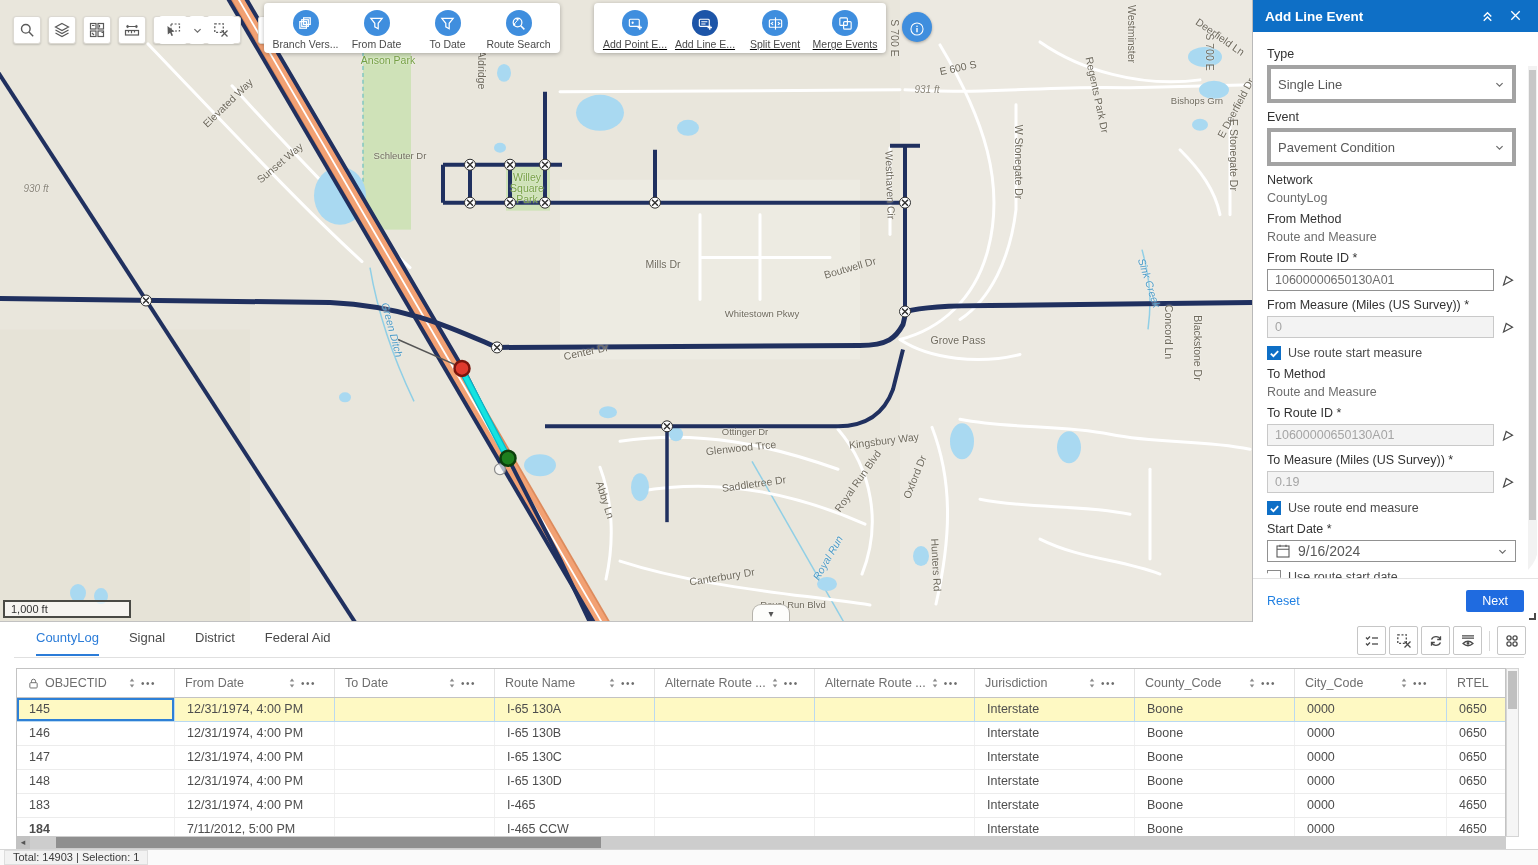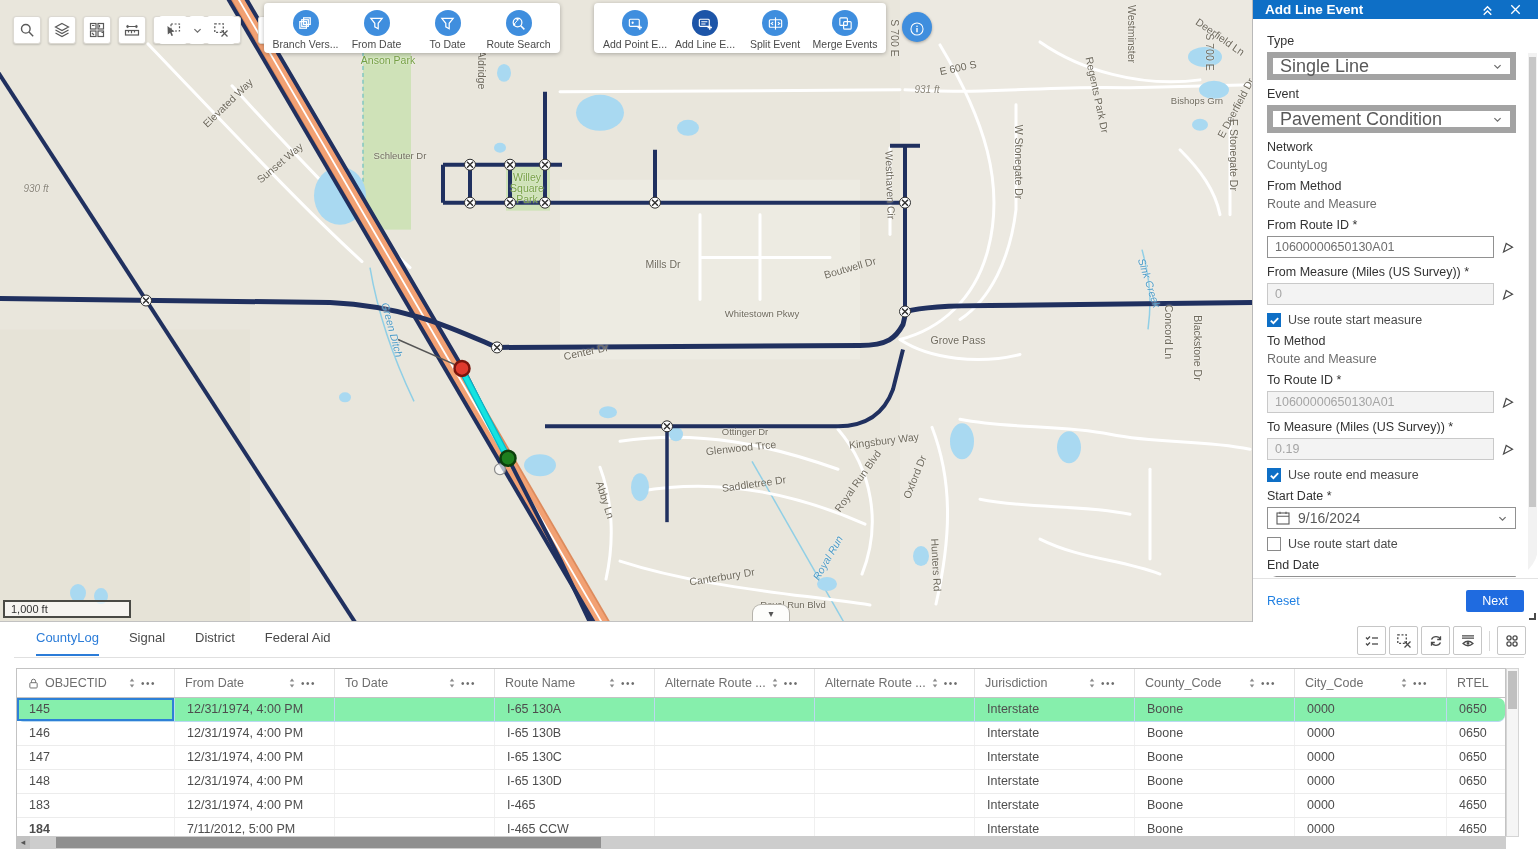--- a/index.html
+++ b/index.html
@@ -28,21 +28,21 @@
               box-shadow:0 1px 2px rgba(0,0,0,.18); display:flex; align-items:center; padding:0 5px; gap:2px;}
   .tool-ic { width:16px; height:16px; display:inline-flex; }
   .tool-ic svg { width:16px; height:16px; }
   .tool-ic.sm { width:11px; height:11px; }
   .tool-ic.sm svg { width:11px; height:11px; }
 
   
   .tool-card { position:absolute; top:3px; height:50px; background:#fff; border-radius:4px;
                box-shadow:0 1px 4px rgba(0,0,0,.28); display:flex; align-items:center; padding:0 6px; }
   #tool-card-1 { left:264px; width:296px; }
-  #tool-card-2 { left:594px; width:292px; }
+  #tool-card-2 { left:594px; width:292px;text-decoration:underline; }
   .tool-item { width:71px; display:flex; flex-direction:column; align-items:center; gap:2px;
                padding-top:4px; cursor:pointer; }
   .tool-circle { width:26px; height:26px; border-radius:50%; background:#3f8ede;
                  display:flex; align-items:center; justify-content:center; }
   .tool-circle svg { width:17px; height:17px; }
   .tool-circle.active { background:#1d55a8; }
   .tool-label { font-size:10.5px; color:#4a4a4a; white-space:nowrap; }
 
   #info-button { position:absolute; left:902px; top:12px; width:30px; height:30px; border-radius:50%;
                  background:#3f8ede; border:none; display:flex; align-items:center; justify-content:center;
@@ -56,31 +56,31 @@
                  background:rgba(255,255,255,.75); font-size:10px; color:#4c4c4c;
                  white-space:nowrap; overflow:hidden; padding-left:42px; line-height:14px; z-index:2;}
   #attr-collapse { position:absolute; left:752px; top:604px; width:38px; height:18px;
                    background:#fdfdfb; border:1px solid #b5b2aa; border-bottom:none;
                    border-radius:9px 9px 0 0; display:flex; align-items:center; justify-content:center;
                    z-index:4; cursor:pointer; color:#555; font-size:10px;}
 
   
   #side-panel { position:absolute; left:1252px; top:0; width:286px; height:622px;
                 background:#fff; border-left:1px solid #b9b9b9; display:flex; flex-direction:column; }
-  #panel-header { height:19px; background:#0e6fc6; color:#fff; display:flex; align-items:center;
+  #panel-header { height:32px; background:#0e6fc6; color:#fff; display:flex; align-items:center;
                   padding:0 12px; font-size:13.5px; font-weight:bold; flex:none;}
   #panel-header .spacer { flex:1; }
   .ph-btn { width:20px; height:20px; background:none; border:none; display:flex; align-items:center;
             justify-content:center; cursor:pointer; margin-left:8px;}
   .ph-btn svg { width:15px; height:15px; }
   #panel-body { flex:1; overflow:hidden; padding:8px 22px 0 14px; position:relative;border-radius:31px; }
   .f-label { font-size:12.5px; color:#323232; margin:7px 0 4px; }
   .f-static { font-size:12.5px; color:#6e6e6e; margin:2px 0 2px; }
-  .selectbox { height:22px; border:6px solid #a3a3a3; display:flex; align-items:center;
-               padding:8px 7px; font-size:18px; color:#595959; justify-content:space-between;
+  .selectbox { height:22px; border:4px solid #a3a3a3; display:flex; align-items:center;
+               padding:15px 7px; font-size:13px; color:#595959; justify-content:space-between;
                background:#fff; cursor:pointer;}
   .inputrow { display:flex; align-items:center; gap:6px; }
   .textfield { flex:1; height:22px; border:1px solid #919191; padding:0 7px; font-size:12.5px;
                color:#6e6e6e; font-family:"Liberation Sans",sans-serif; background:#fff; outline:none;}
   .textfield:disabled { background:#f3f3f3; border-color:#c9c9c9; color:#a5a5a5; }
   .picker-btn { width:16px; height:16px; background:none; border:none; padding:0; cursor:pointer;
                 display:flex; align-items:center;}
   .cbrow { display:flex; align-items:center; gap:7px; margin:8px 0 6px; font-size:12.5px; color:#4a4a4a;}
   .cb { width:14px; height:14px; border:1px solid #8a8a8a; background:#fff; flex:none;
         display:flex; align-items:center; justify-content:center; cursor:pointer;}
@@ -118,21 +118,21 @@
   .hcell { flex:none; display:flex; align-items:center; padding:0 10px 0 10px;
            border-right:1px solid #e4e4e4; gap:5px; overflow:hidden; cursor:pointer;}
   .hcell .hlabel { font-size:12.5px; color:#6e6e6e; white-space:nowrap; }
   .hcell .hsort { margin-left:auto; display:flex; }
   .hcell .hsort svg { width:8px; height:12px; }
   .hcell .hdots { color:#6e6e6e; font-size:10px; letter-spacing:1.5px; margin-right:8px; cursor:pointer;}
   .hlock { width:13px; height:13px; flex:none; display:inline-flex; }
   .hlock svg { width:13px; height:13px; }
   #tbody { height:139px; overflow:hidden; }
   .trow { height:24px; display:flex; border-bottom:1px solid #ececec; background:#fff; }
-  .trow.sel { background:#86efac; border-bottom-color:#b9d9f2;border-radius:7px; }
+  .trow.sel { background:#fef9c3; border-bottom-color:#b9d9f2; }
   .tcell { flex:none; font-size:12.5px; color:#4d4d4d; padding:0 12px; line-height:23px;
            border-right:1px solid #f0f0f0; white-space:nowrap; overflow:hidden;}
   .trow.sel .tcell { border-right-color:#bcd9ef; }
   .trow.sel .tcell.focus { box-shadow:inset 0 0 0 2px #2e80d6; }
 
   #vscroll { position:absolute; left:1506px; top:46px; width:13px; height:169px;
              background:#f5f5f5; border:1px solid #d5d5d5; }
   #vthumb { position:absolute; left:1px; top:2px; width:9px; height:38px; background:#c0c0c0; }
   #hscroll { position:absolute; left:16px; top:214px; width:1490px; height:13px; background:#cdcdcd;
              display:flex; align-items:center; }
@@ -956,14 +956,17 @@
     </div>
 
     <div id="vscroll">
         <div id="vthumb"></div>
       </div>
     <div id="hscroll">
       <div id="harrow">◂</div>
       <div id="hthumb"></div>
     </div>
 
+    <div id="statusbar">
+      <span>Total: 14903 | Selection: 1</span>
+    </div>
   </div>
 </div>
 
 </body></html>

